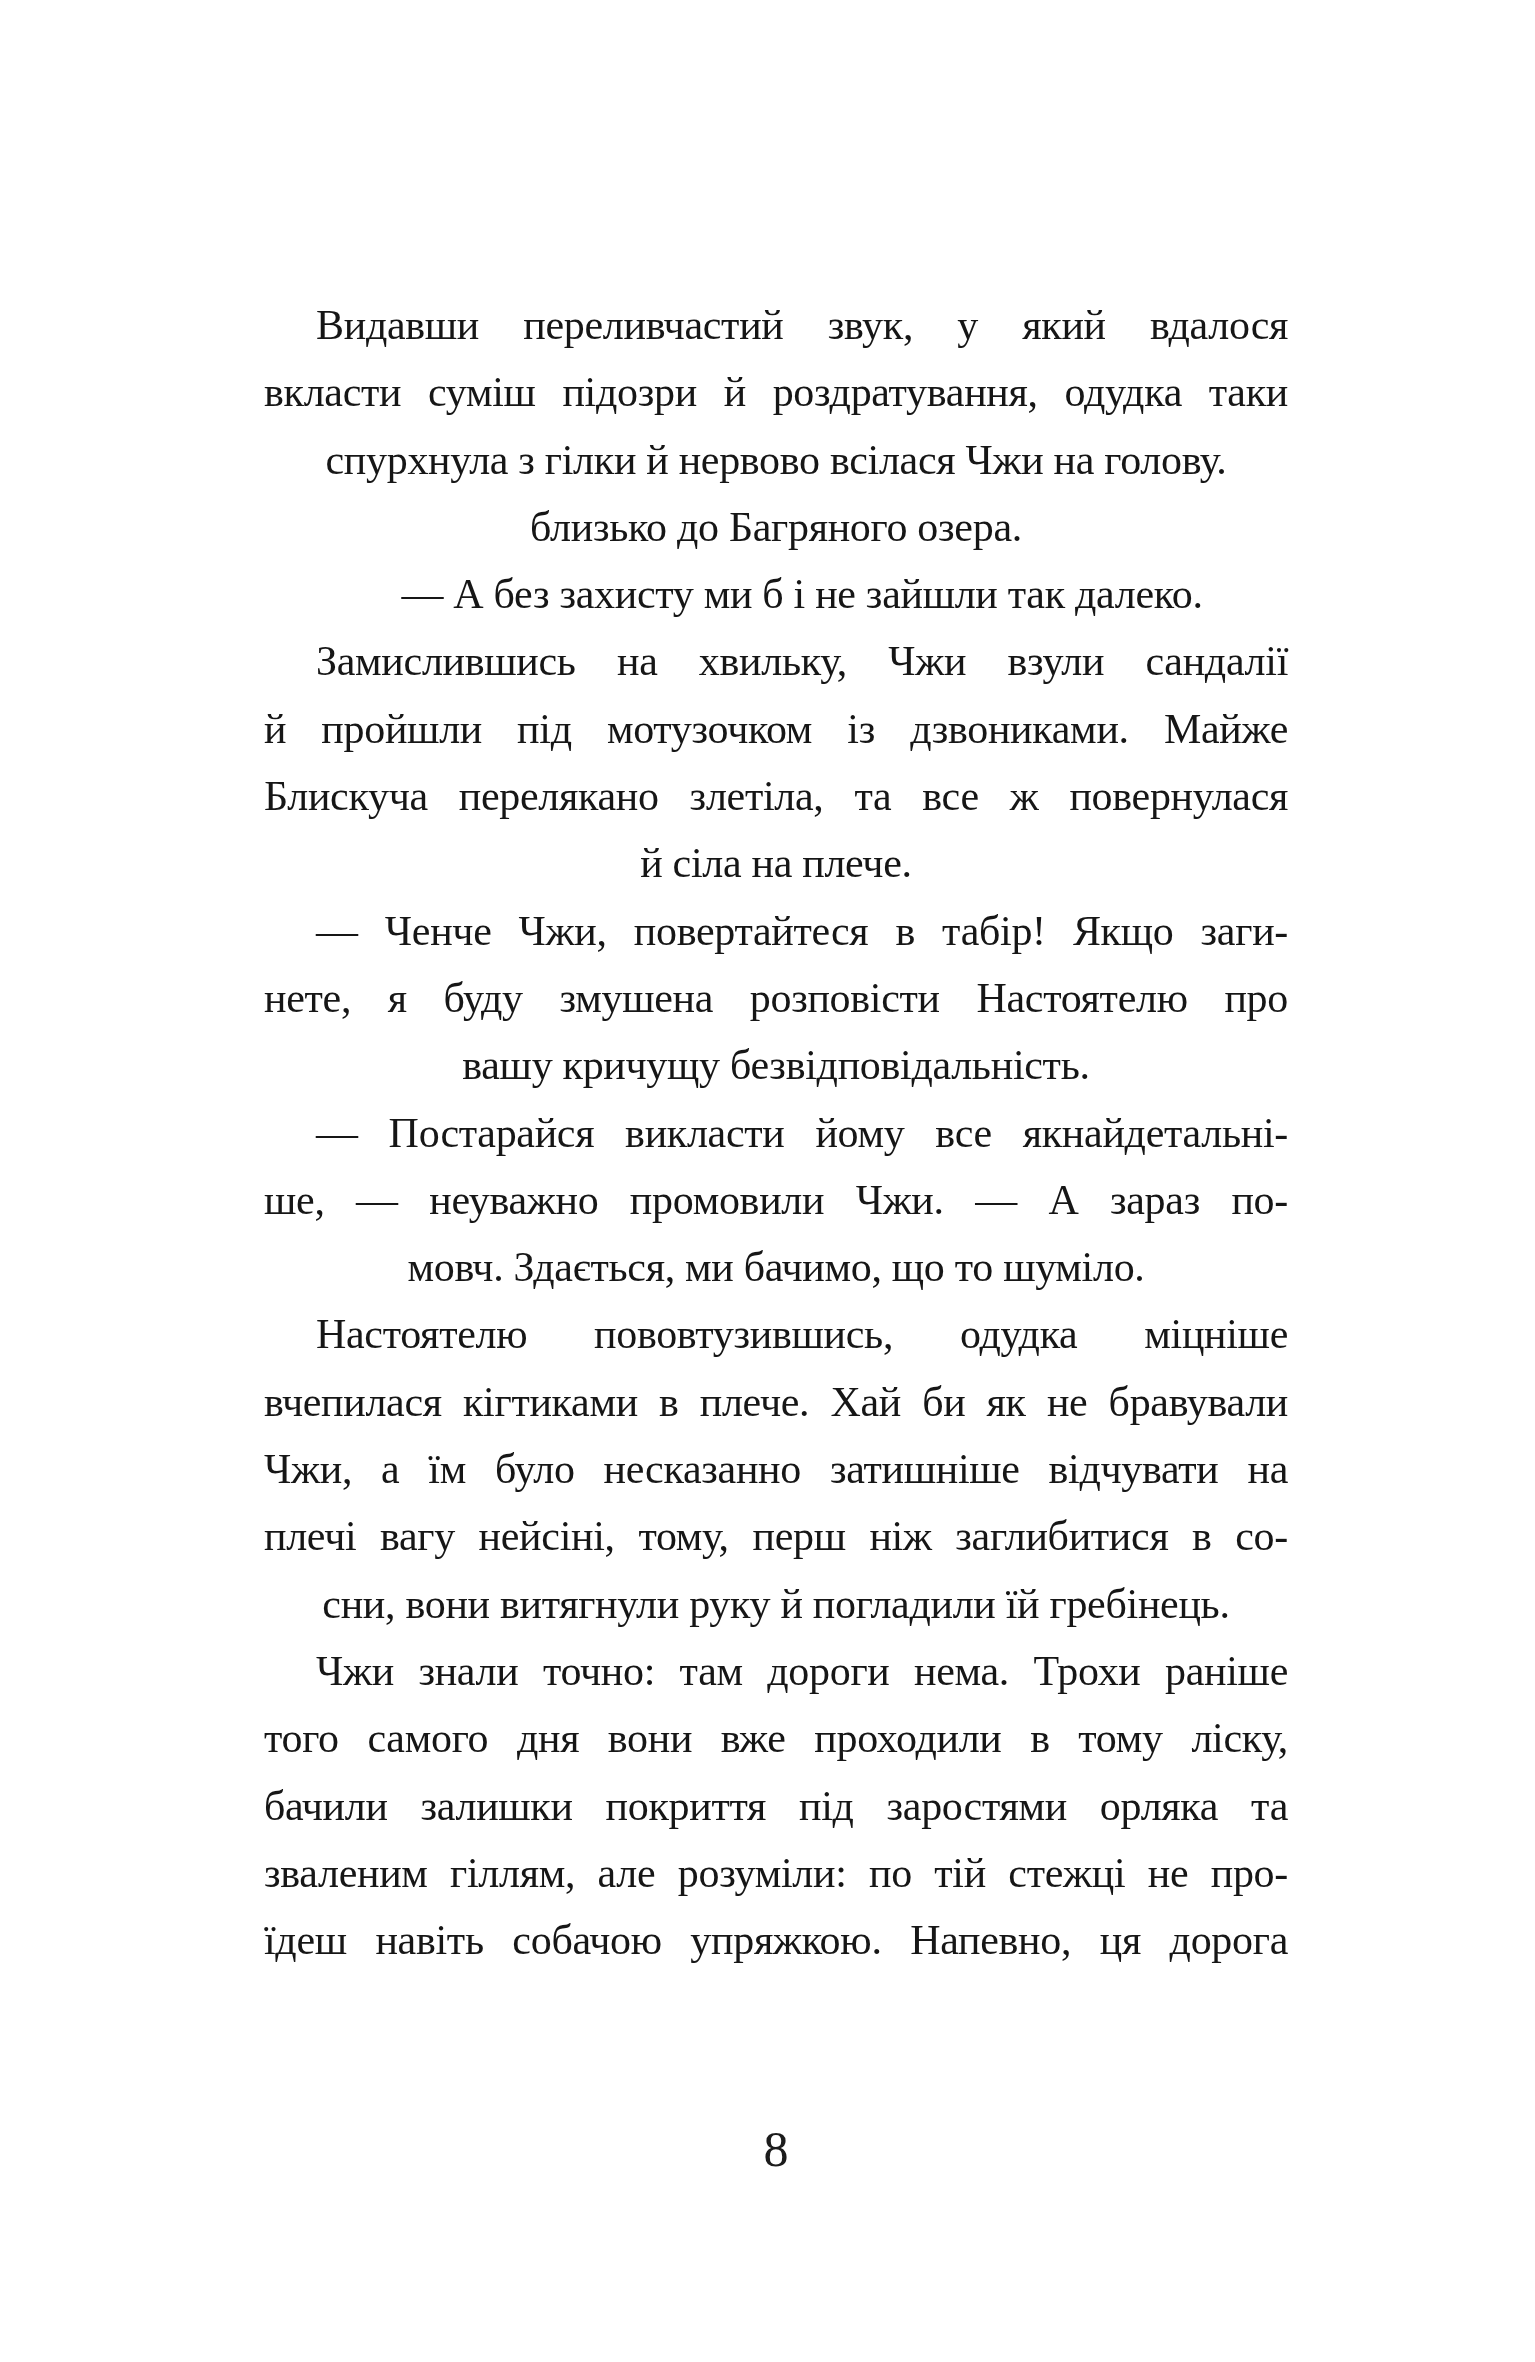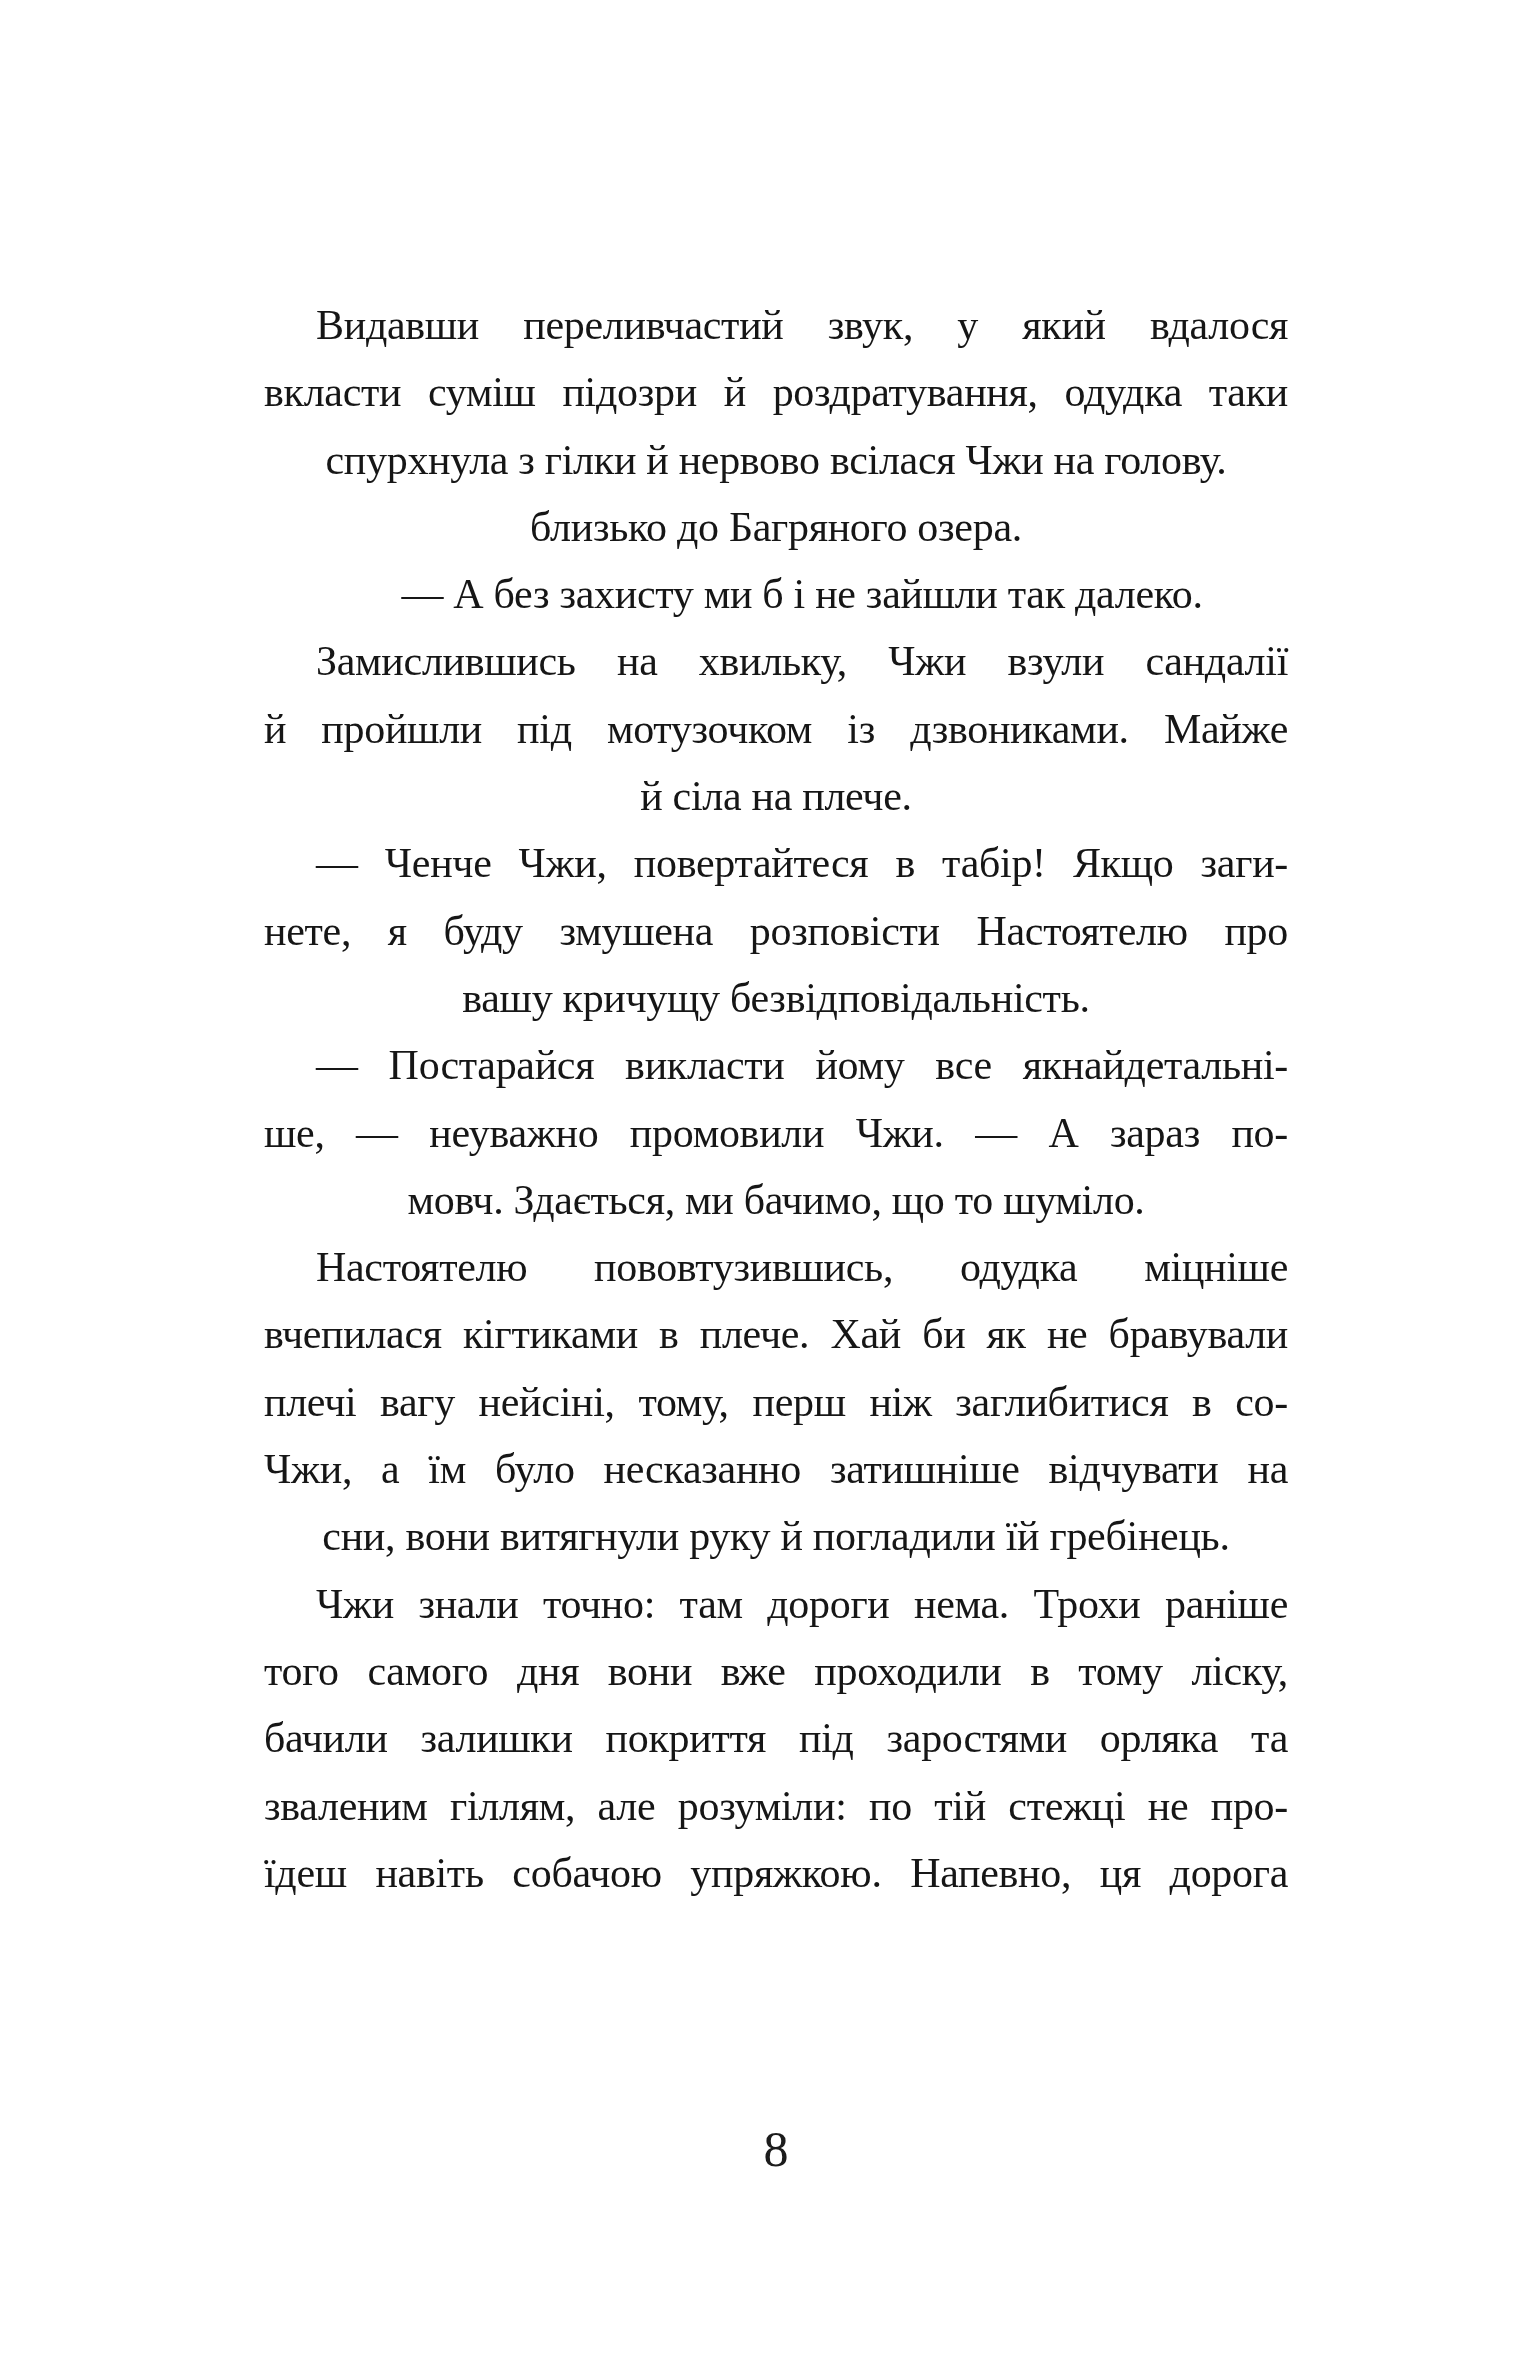--- a/index.html
+++ b/index.html
@@ -54,31 +54,32 @@
 <body>
 
 <div class="text-block">
     <div class="line indent justify">Видавши переливчастий звук, у який вдалося</div>
     <div class="line justify">вкласти суміш підозри й роздратування, одудка таки</div>
     <div class="line">спурхнула з гілки й нервово всілася Чжи на голову.</div>
     <div class="line">близько до Багряного озера.</div>
     <div class="line indent">— А без захисту ми б і не зайшли так далеко.</div>
     <div class="line indent justify">Замислившись на хвильку, Чжи взули сандалії</div>
     <div class="line justify">й пройшли під мотузочком із дзвониками. Майже</div>
+    <div class="line justify">Блискуча перелякано злетіла, та все ж повернулася</div>
     <div class="line">й сіла на плече.</div>
     <div class="line indent justify">— Ченче Чжи, повертайтеся в табір! Якщо заги-</div>
     <div class="line justify">нете, я буду змушена розповісти Настоятелю про</div>
     <div class="line">вашу кричущу безвідповідальність.</div>
     <div class="line indent justify">— Постарайся викласти йому все якнайдетальні-</div>
     <div class="line justify">ше, — неуважно промовили Чжи. — А зараз по-</div>
     <div class="line">мовч. Здається, ми бачимо, що то шуміло.</div>
     <div class="line indent justify">Настоятелю пововтузившись, одудка міцніше</div>
     <div class="line justify">вчепилася кігтиками в плече. Хай би як не бравували</div>
+    <div class="line justify">Чжи, а їм було несказанно затишніше відчувати на</div>
     <div class="line justify">плечі вагу нейсіні, тому, перш ніж заглибитися в со-</div>
-    <div class="line justify">Чжи, а їм було несказанно затишніше відчувати на</div>
     <div class="line">сни, вони витягнули руку й погладили їй гребінець.</div>
     <div class="line indent justify">Чжи знали точно: там дороги нема. Трохи раніше</div>
     <div class="line justify">того самого дня вони вже проходили в тому ліску,</div>
     <div class="line justify">бачили залишки покриття під заростями орляка та</div>
     <div class="line justify">зваленим гіллям, але розуміли: по тій стежці не про-</div>
     <div class="line justify">їдеш навіть собачою упряжкою. Напевно, ця дорога</div>
   </div>
 
 <div class="page-number">8</div>
 

